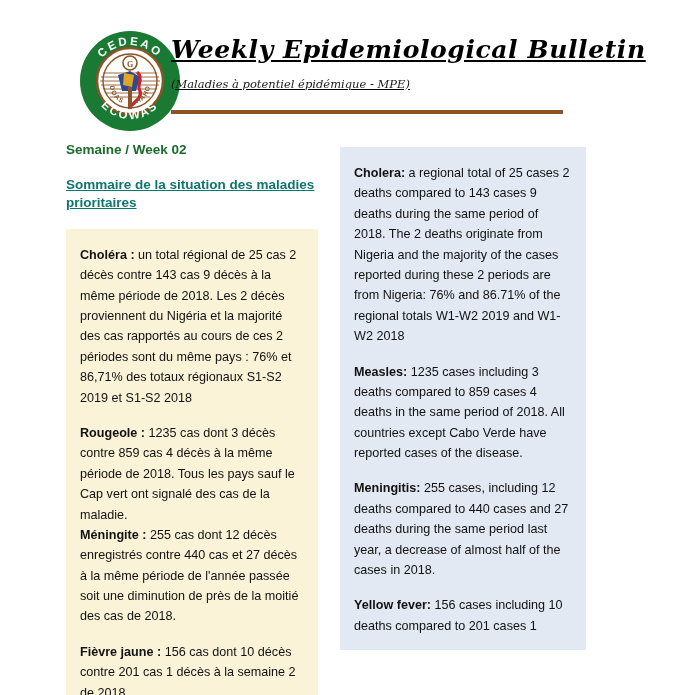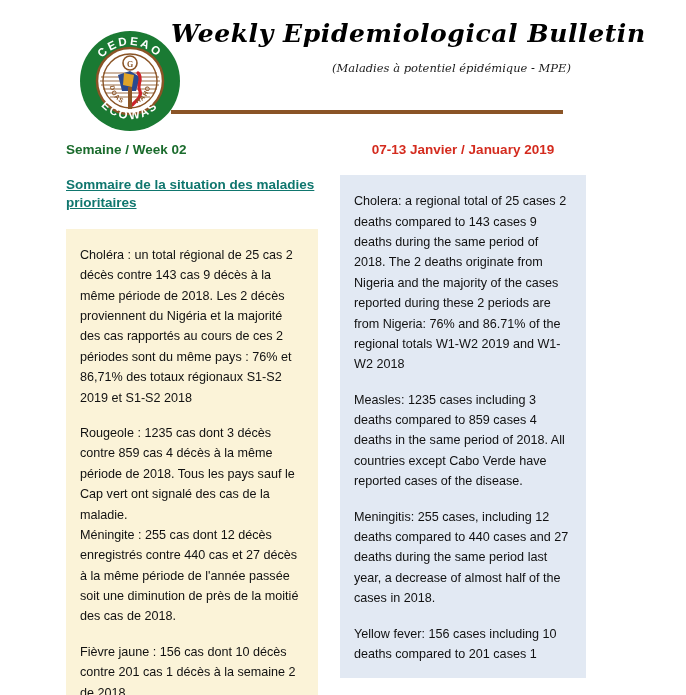--- a/index.html
+++ b/index.html
@@ -28,23 +28,24 @@
     top: 29px;
     width: 104px;
     height: 104px;
   }
   .logo svg { display: block; }
 
   
   .masthead {
     position: absolute;
     left: 171px;
-    top: 20px;
+    top: 36px;
     width: 400px;
-    text-align: right;
+    text-align: left;
+    text-decoration: underline;
   }
   .bulletin-title {
     font-family: "DejaVu Serif", serif;
     font-style: italic;
     font-weight: bold;
     font-size: 25px;
     letter-spacing: 0.6px;
     color: #000000;
     line-height: 1.1;
     white-space: nowrap;
@@ -123,21 +124,21 @@
   }
 
   .para {
     font-size: 12.6px;
     line-height: 1.62;
     color: #111111;
     margin: 0 0 15px 0;
   }
   .para:last-child { margin-bottom: 0; }
   .para.tight { margin-bottom: 0; }
-  .para b { font-weight: normal; }
+  .para b { font-weight: bold; }
 
   .disease-name { font-weight: bold; }
 </style>
 </head>
 <body>
 
 <div class="header">
 
   <div class="logo">
     <svg width="104" height="104" viewBox="0 0 104 104">
@@ -209,21 +210,20 @@
       <p class="para">
         <b class="disease-name">Méningite</b><b> : </b><span>255 cas dont 12 décès enregistrés  contre 440 cas et 27 décès à la même période de l'année passée soit une diminution de près de la moitié des cas de 2018.</span>
       </p>
       <p class="para">
         <b class="disease-name">Fièvre jaune</b><b> : </b><span>156 cas dont 10 décès contre 201 cas 1 décès à la semaine 2 de 2018</span>
       </p>
     </div>
   </div>
 
   <div class="col col-en">
-    <div class="date-label">07-13 Janvier / January 2019</div>
 
     <div class="box box-en">
       <p class="para">
         <b class="disease-name">Cholera</b><b>: </b><span>a regional total of 25 cases 2 deaths compared to 143 cases 9 deaths during the same period of 2018. The 2 deaths originate from Nigeria and the majority of the cases reported during these 2 periods are from Nigeria: 76% and 86.71% of the regional totals W1-W2 2019 and W1-W2 2018</span>
       </p>
       <p class="para">
         <b class="disease-name">Measles:</b><span> </span><span>1235 cases including 3 deaths compared to 859 cases 4 deaths in the same period of 2018. All countries except Cabo Verde have reported cases of the disease.</span>
       </p>
       <p class="para">
         <b class="disease-name">Meningitis:</b><span> </span><span>255 cases, including 12 deaths compared to 440 cases and 27 deaths during the same period last year, a decrease of almost half of the cases in 2018.</span>

